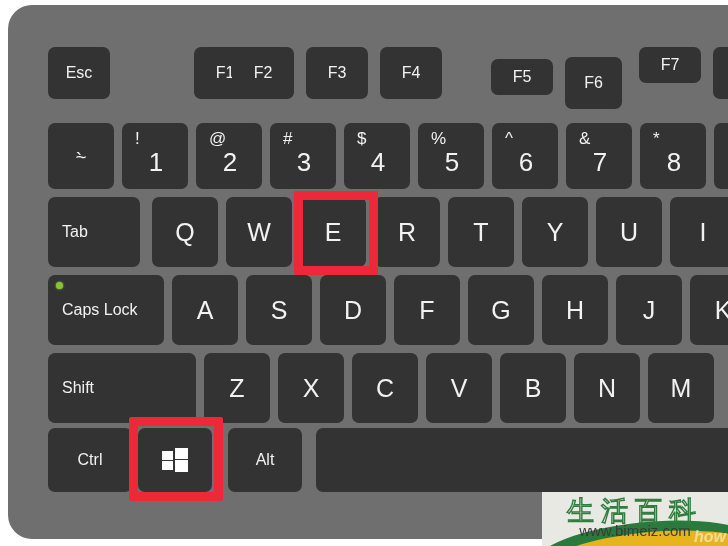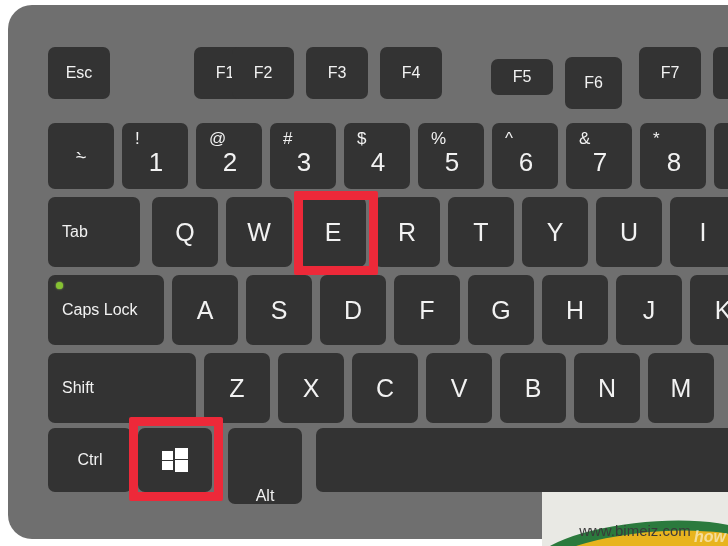--- a/index.html
+++ b/index.html
@@ -192,21 +192,21 @@
         </div>
         <div class="key fn" style="left: 372px; top: 42px; width: 62px; height: 52px;">
           <span>F4</span>
         </div>
         <div class="key fn" style="left: 483px; top: 54px; width: 62px; height: 36px;">
           <span>F5</span>
         </div>
         <div class="key fn" style="left: 557px; top: 42px; width: 57px; height: 52px; margin-top: 10px;">
           <span>F6</span>
         </div>
-        <div class="key fn" style="left: 631px; top: 42px; width: 62px; height: 52px;">
+        <div class="key fn" style="left: 631px; top: 42px; width: 62px; height: 36px;">
           <span>F7</span>
         </div>
         <div class="key blank" style="left: 705px; top: 42px; width: 62px; height: 52px;"></div>
         <div class="key tilde" style="left: 40px; top: 118px; width: 66px; height: 66px;">
           <span class="sym">~</span>
           <span class="dig">`</span>
         </div>
         <div class="key num" style="left: 114px; top: 118px; width: 66px; height: 66px;">
           <span class="sym">!</span>
           <span class="dig">1</span>
@@ -325,31 +325,32 @@
           <span>Ctrl</span>
         </div>
         <div class="key mod-center" style="left: 130px; top: 423px; width: 74px; height: 64px;">
           <span class="win-logo">
             <span class="q1"></span>
             <span class="q2"></span>
             <span class="q3"></span>
             <span class="q4"></span>
           </span>
         </div>
-        <div class="key mod-center" style="left: 220px; top: 423px; width: 74px; height: 76px; align-items: flex-end;">
+        <div class="key mod-center" style="left: 220px; top: 423px; width: 74px; height: 64px;">
           <span>Alt</span>
         </div>
         <div class="key blank" style="left: 308px; top: 423px; width: 420px; height: 64px;"></div>
       </div>
     <div id="highlights-layer">
         <div class="highlight" style="left: 286px; top: 186px; width: 84px; height: 84px; border-color: rgb(237, 41, 57);"></div>
         <div class="highlight" style="left: 121px; top: 412px; width: 94px; height: 84px; border-color: rgb(237, 41, 57);"></div>
       </div>
   </div>
 
   <div id="watermark">
     <div class="wm-wave-green"></div>
     <div class="wm-wave-yellow"></div>
+    <div class="wm-cn">生活百科</div>
     <div class="wm-url">www.bimeiz.com</div>
     <div class="wm-ghost">how</div>
   </div>
 
 </div>
 
 </body></html>

